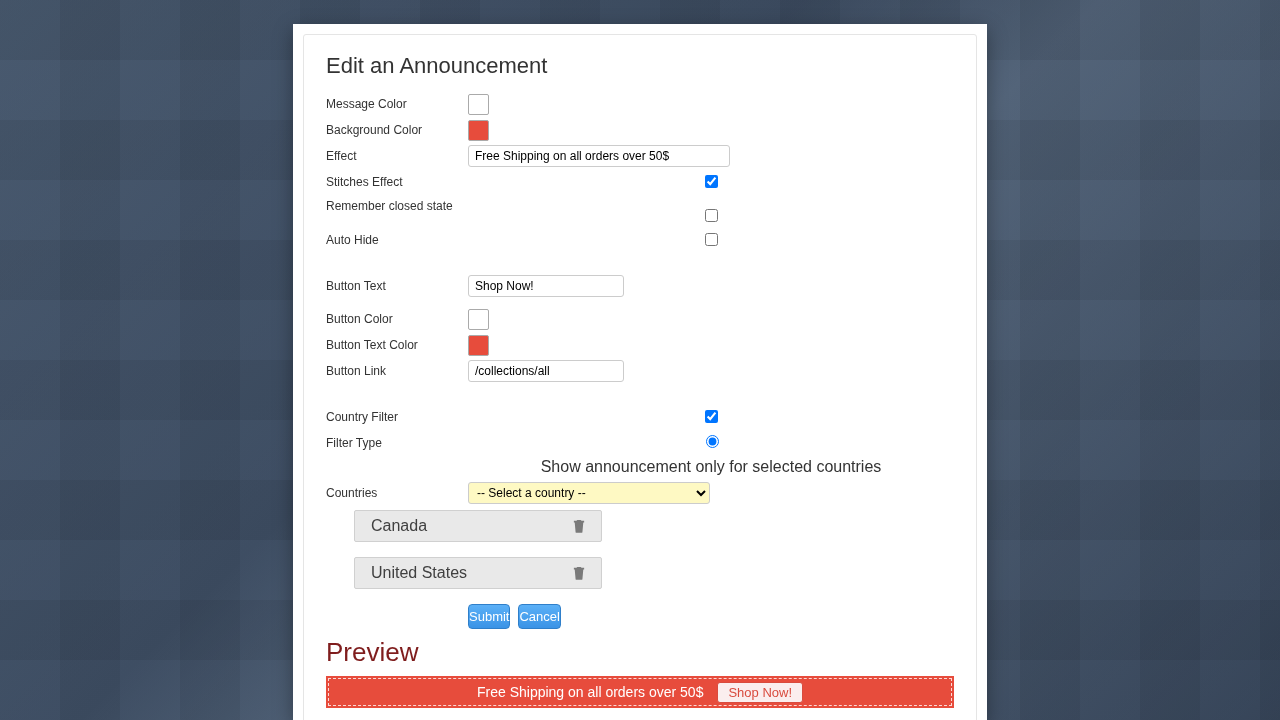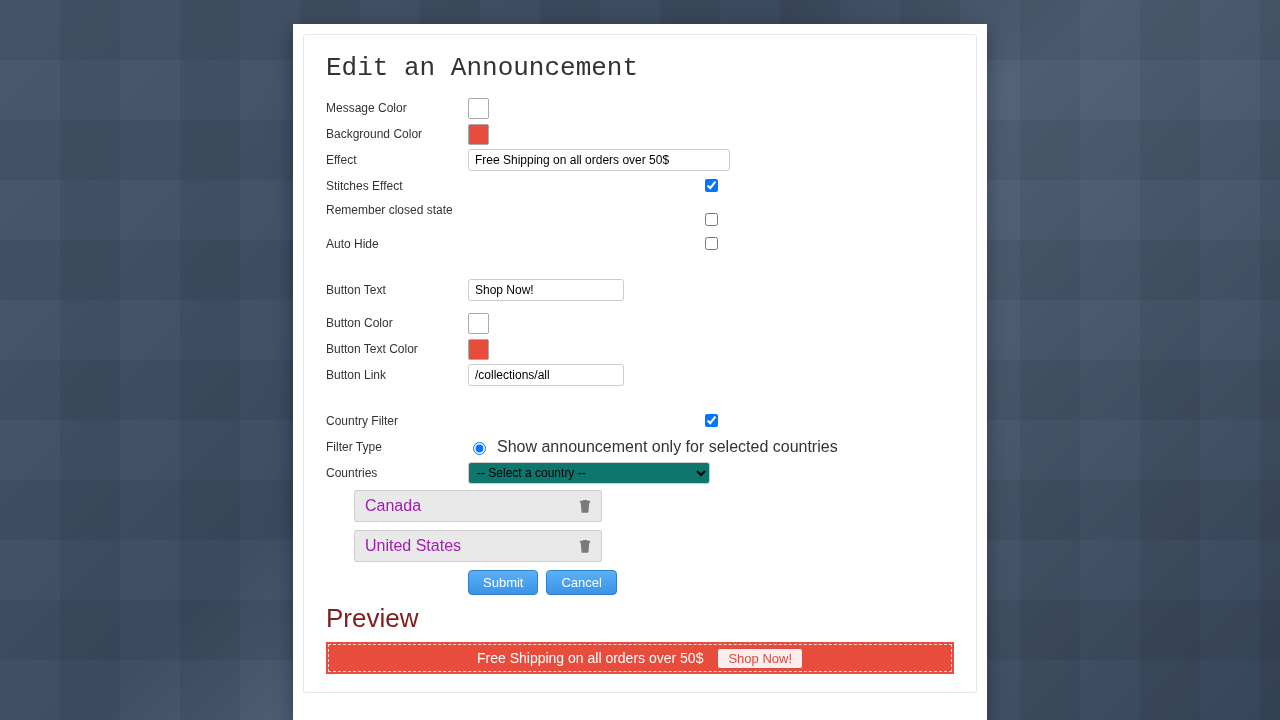--- a/index.html
+++ b/index.html
@@ -35,25 +35,24 @@
   .panel {
     background: #fff;
     border-radius: 3px;
     border: 1px solid #e5e5e5;
     margin-top: 10px;
     padding: 12px 22px 18px 22px;
     box-sizing: border-box;
     box-shadow: 0 0 0 rgba(0,0,0,0);
   }
   h1.page-title {
-    font-size: 26px;
+    font-size: 22px;
     font-weight: 300;
     margin: 6px 0 14px 0;
     color: #333;
-    font-family: Liberation Mono, monospace;
   }
   h2.preview-title {
     font-size: 26px;
     font-weight: 300;
     margin: 8px 0 8px 0;
     color: #7f1d1d;
   }
   .form-row {
     display: flex;
     align-items: flex-start;
@@ -104,66 +103,67 @@
     margin-top: 4px;
   }
   .section-gap { height: 20px; }
   .radio-row {
     display: flex;
     align-items: center;
     gap: 8px;
     font-size: 16px;
     color: #333;
     font-weight: 300;
+    flex-direction: column;
   }
   select.country-select {
     width: 242px;
     height: 22px;
     border: 1px solid #ccc;
     border-radius: 3px;
     font-size: 12px;
     padding: 0 4px;
-    background: #0f766e;
+    background: #fef9c3;
     font-family: inherit;
   }
   .country-list {
     margin: 6px 0 4px 28px;
     width: 248px;
   }
   .country-item {
     background: #e9e9e9;
     border: 1px solid #d0d0d0;
     border-radius: 2px;
-    padding: 6px 10px;
-    margin-bottom: 8px;
+    padding: 6px 16px;
+    margin-bottom: 15px;
     display: flex;
     justify-content: space-between;
     align-items: center;
     font-size: 16px;
-    color: #a21caf;
+    color: #404040;
   }
   .trash-icon {
     width: 12px;
     height: 14px;
     cursor: pointer;
     opacity: .75;
   }
   .trash-icon svg { display:block; }
   .btn-row {
     padding-left: 142px;
     display: flex;
     gap: 8px;
     margin-top: 2px;
   }
   .btn {
     background: linear-gradient(#5bb0f7, #3a93e6);
     color: #fff;
     border: 1px solid #2f7fca;
     border-radius: 4px;
-    padding: 4px 14px;
+    padding: 4px 0;
     font-size: 13px;
     cursor: pointer;
     font-family: inherit;
   }
   .announcement-bar {
     background: #e74c3c;
     height: 26px;
     border-radius: 0;
     display: flex;
     align-items: center;

